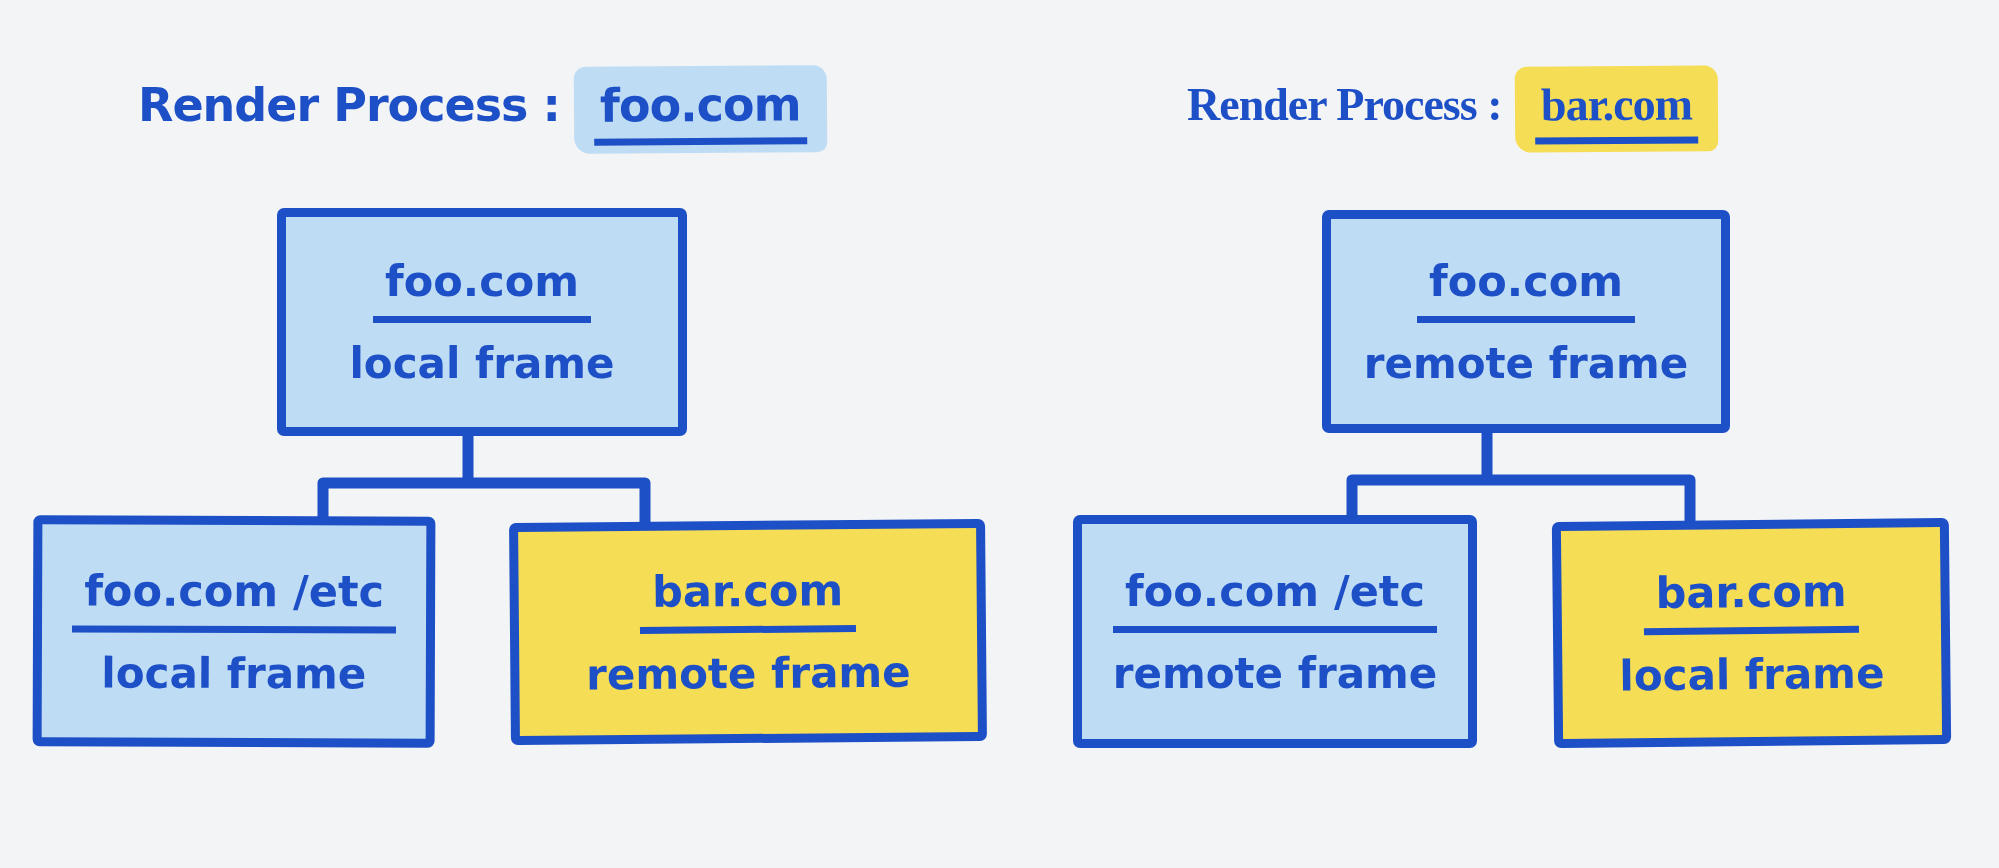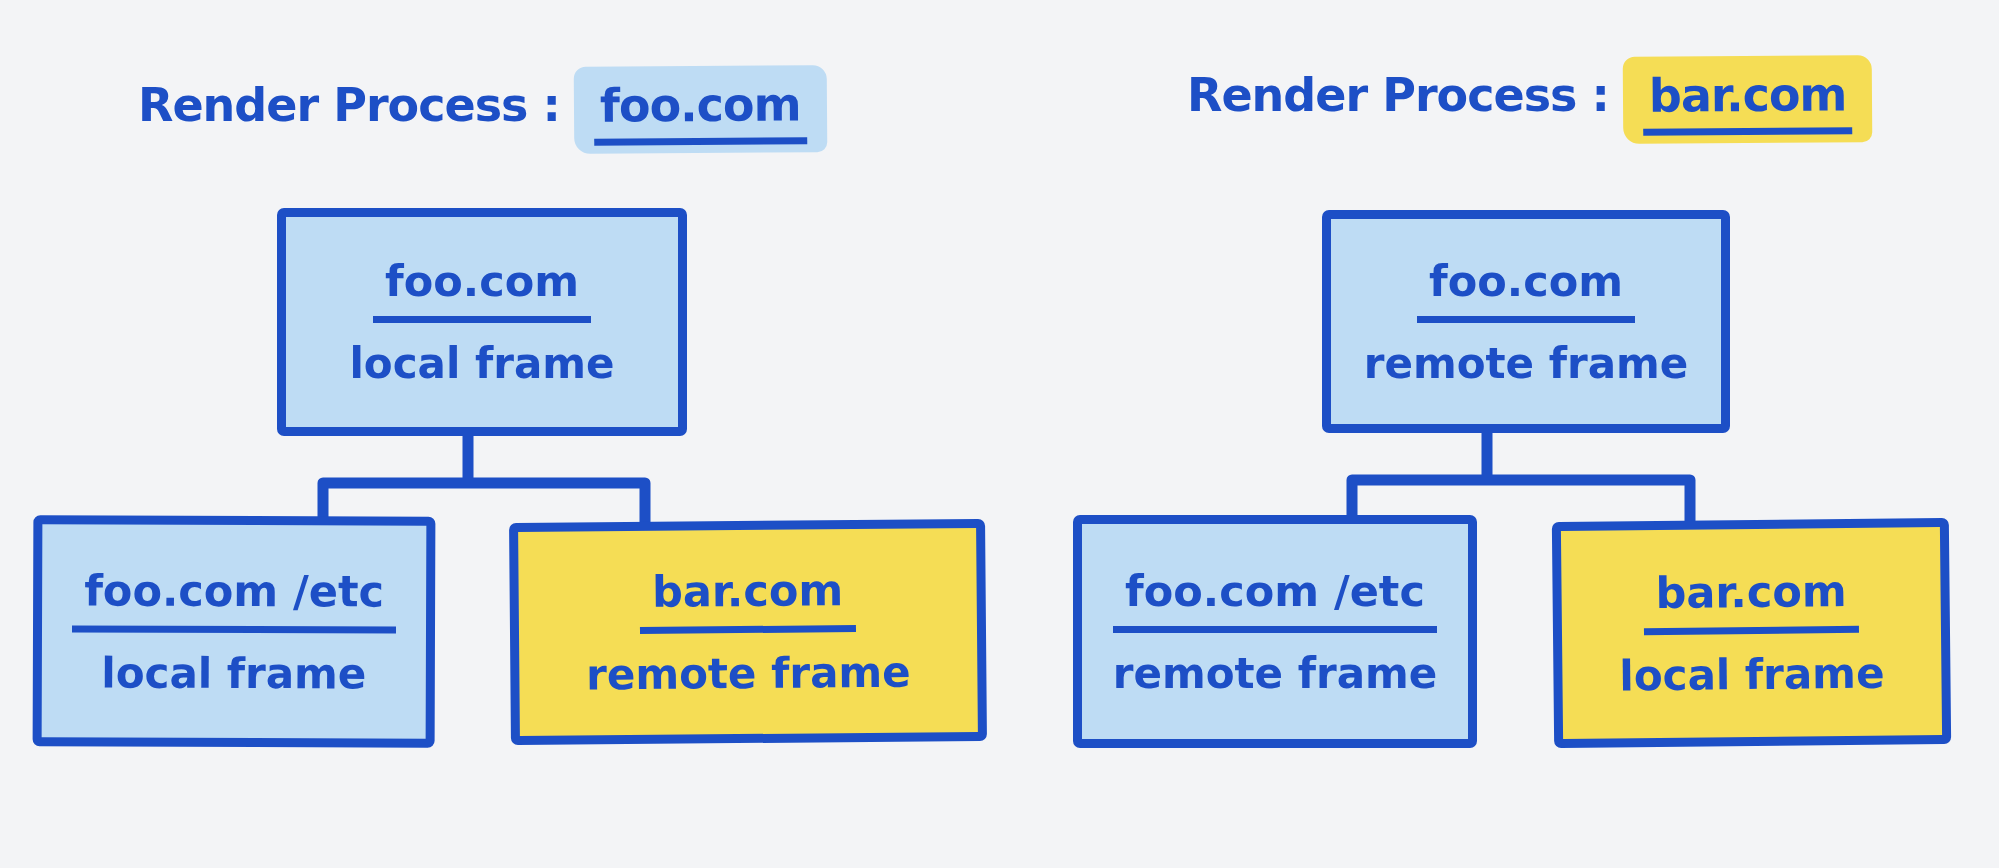--- a/index.html
+++ b/index.html
@@ -103,21 +103,21 @@
   <div class="node" style="left:33px; top:516px; width:402px; height:231px; transform:rotate(0.2deg);" data-variant="blue">
     <span class="domain">foo.com /etc</span>
     <span class="frame">local frame</span>
   </div>
 
   <div class="node" style="left:510px; top:521px; width:476px; height:222px; transform:rotate(-0.5deg);" data-variant="yellow">
     <span class="domain">bar.com</span>
     <span class="frame">remote frame</span>
   </div>
 
-  <div class="title" style="left:1187px; top:56px;">
+  <div class="title" style="left:1187px; top:66px;font-family:Liberation Serif, serif;">
     <span>Render Process :</span><span class="hl" data-variant="yellow"><span class="u">bar.com</span></span>
   </div>
 
   <div class="node" style="left:1322px; top:210px; width:408px; height:223px;" data-variant="blue">
     <span class="domain">foo.com</span>
     <span class="frame">remote frame</span>
   </div>
 
   <div class="node" style="left:1073px; top:515px; width:404px; height:233px;" data-variant="blue">
     <span class="domain">foo.com /etc</span>

